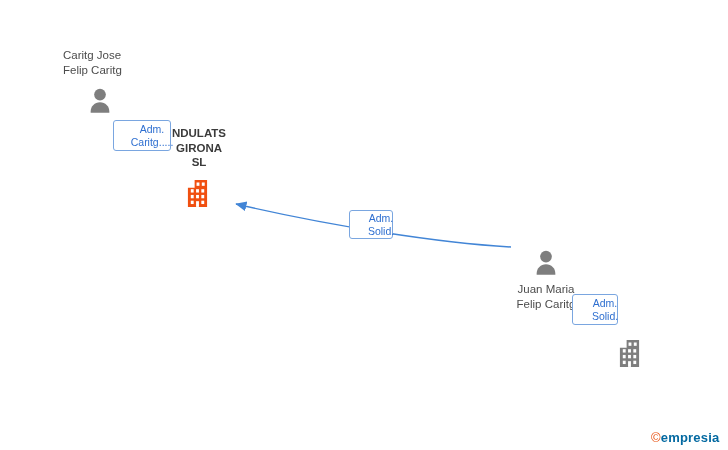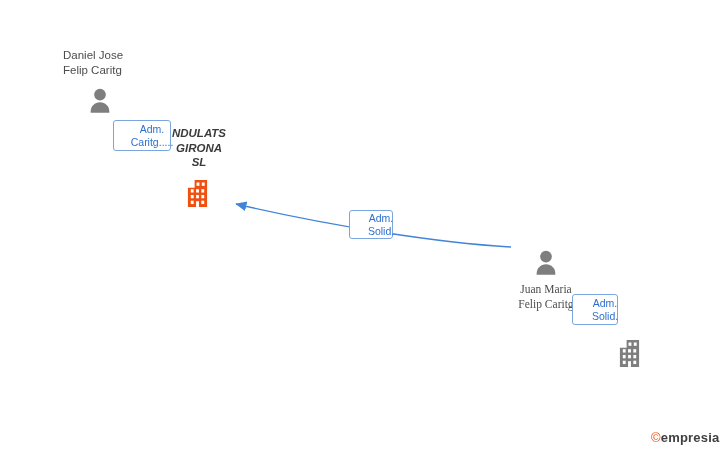--- a/index.html
+++ b/index.html
@@ -9,55 +9,55 @@
     position:relative; width:728px; height:450px;
     background:#ffffff; overflow:hidden;
   }
   .abs { position:absolute; }
   .person-name {
     font-size:11.5px; color:#4c4c4c; line-height:15px;
   }
   .person-name div, .company-name div, .company-name-gray div { white-space:pre; }
   .company-name {
     font-size:11.5px; font-weight:bold; color:#3b3b3b;
-    line-height:14.5px; text-align:center;font-style:italic;
+    line-height:14.5px; text-align:center;
   }
   .company-name-gray {
     font-size:11.5px; color:#595959; line-height:15px; text-align:center;
   }
   .center { text-align:center; }
   .edge-label {
     background:#ffffff; border:1px solid #7aa6e0; border-radius:3px;
     color:#2e6fd0; font-size:10.5px; line-height:13px; text-align:right;
     display:flex; flex-direction:column; align-items:center; justify-content:center;padding-left:20px;
   }
   .icon-person { color:#7e7e7e; }
   .icon-building-orange { color:#f04f10; }
   .icon-building-gray { color:#7e7e7e; }
   .edges-svg { left:0; top:0; pointer-events:none; }
   .brand { font-size:13px; letter-spacing:0.2px; }
   .brand .c { color:#e8500f; font-size:13px; }
-  .brand .name { color:#404040; font-weight:bold; }
+  .brand .name { color:#0369a1; font-weight:bold; }
 </style>
 </head>
 <body>
 
 <div class="canvas">
 
   <svg class="abs edges-svg" width="728" height="450" viewBox="0 0 728 450">
     <defs>
       <marker id="arrowhead" markerWidth="10" markerHeight="8" refX="7.5" refY="3.5" orient="auto">
         <path d="M0,0 L8,3.5 L0,7 Z" fill="#4285d6"></path>
       </marker>
     </defs>
     <path d="M511,247 C440,243 330,226 236,204" stroke="#4285d6" stroke-width="1.4" fill="none" marker-end="url(#arrowhead)"></path>
   </svg>
 
   <div class="abs person-name" style="left:63px; top:48px;">
-    <div>Daniel Jose</div>
+    <div>Caritg Jose</div>
     <div>Felip Caritg</div>
   </div>
 
   <div class="abs" style="left:86px; top:87px;">
     <svg width="28" height="28" viewBox="0 0 24 24" class="icon-person">
       <circle cx="12" cy="6.5" r="5" fill="currentColor"></circle>
       <path d="M4 22 v-1 c0-4.6 3.5-8 8-8 s8 3.4 8 8 v1 z" fill="currentColor"></path>
     </svg>
   </div>
 
@@ -96,21 +96,21 @@
     <div>Solid.</div>
   </div>
 
   <div class="abs" style="left:532px; top:249px;">
     <svg width="28" height="28" viewBox="0 0 24 24" class="icon-person">
       <circle cx="12" cy="6.5" r="5" fill="currentColor"></circle>
       <path d="M4 22 v-1 c0-4.6 3.5-8 8-8 s8 3.4 8 8 v1 z" fill="currentColor"></path>
     </svg>
   </div>
 
-  <div class="abs person-name center" style="left:506px; top:282px; width:80px;font-family:Liberation Serif, serif;">
+  <div class="abs person-name center" style="left:506px; top:282px; width:80px;">
     <div>Juan Maria</div>
     <div>Felip Caritg</div>
   </div>
 
   <div class="abs edge-label" style="left:572px; top:294px; width:46px; height:31px;">
     <div>Adm.</div>
     <div>Solid.</div>
   </div>
 
   <div class="abs" style="left:618px; top:340px;">

